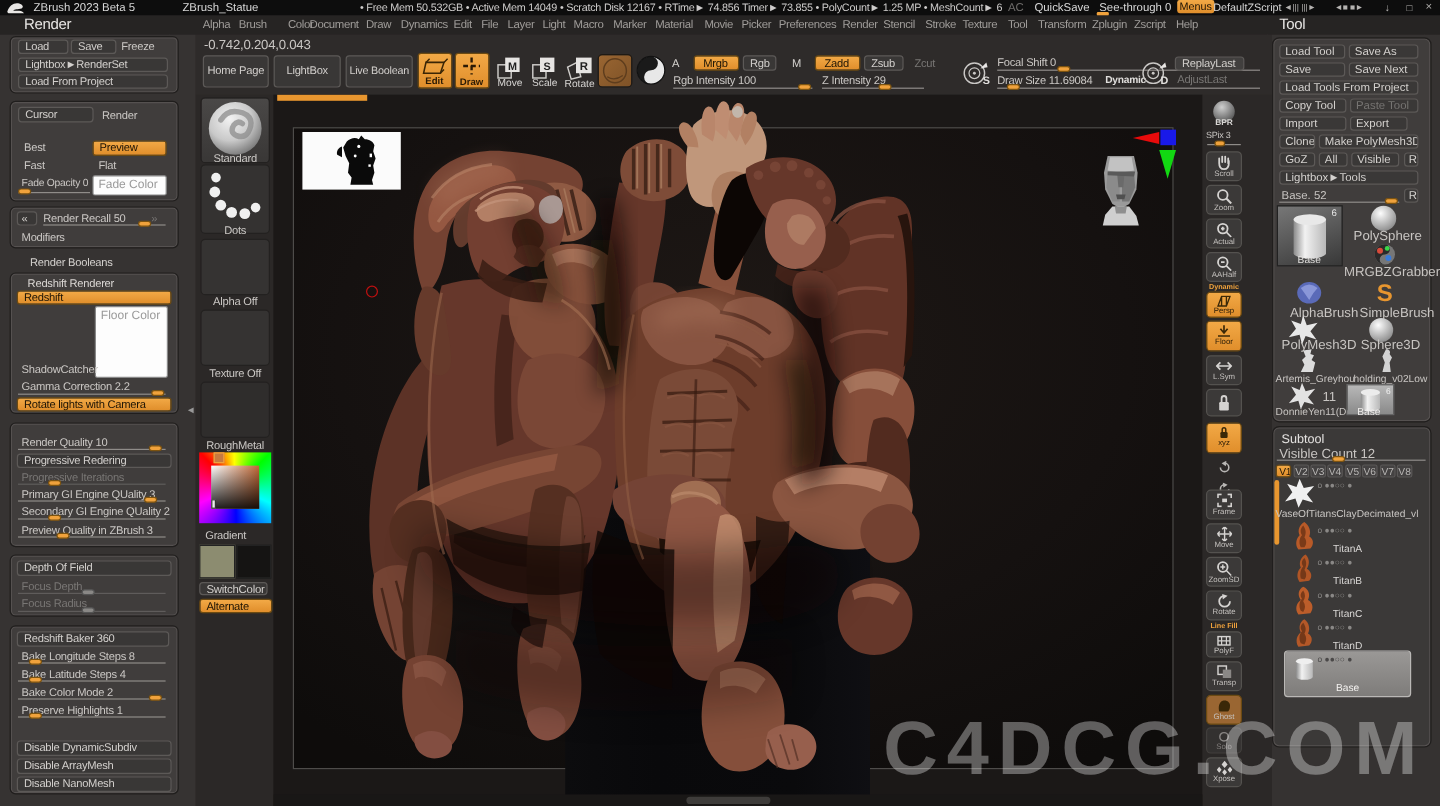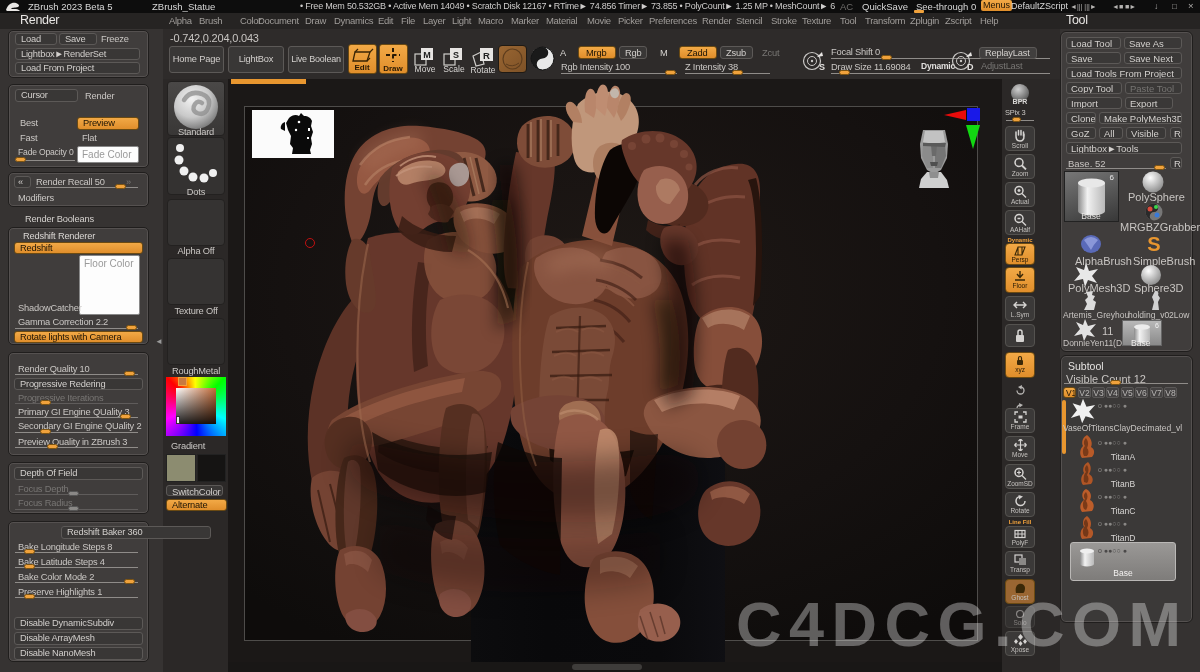--- a/index.html
+++ b/index.html
@@ -156,21 +156,21 @@
 <div class="panel" style="left:8px;top:462px;width:141px;height:52px;"></div>
 <div class="btn" style="left:14px;top:467px;width:129px;height:13px;">Depth Of Field</div>
 <div class="dlbl" style="left:18px;top:484px;">Focus Depth</div>
 <div class="track" style="left:15px;top:494px;width:123px;opacity:.4;"></div>
 <div class="ghdl" style="left:68px;top:491px;"></div>
 <div class="dlbl" style="left:18px;top:498px;">Focus Radius</div>
 <div class="track" style="left:15px;top:509px;width:123px;opacity:.4;"></div>
 <div class="ghdl" style="left:68px;top:506px;"></div>
 
 <div class="panel" style="left:8px;top:521px;width:141px;height:141px;"></div>
-<div class="btn" style="left:14px;top:526px;width:150px;height:13px;margin-left:47px;">Redshift Baker 360</div>
+<div class="btn" style="left:14px;top:526px;width:127px;height:13px;">Redshift Baker 360</div>
 <div class="lbl" style="left:18px;top:542px;">Bake Longitude Steps 8</div>
 <div class="track" style="left:15px;top:552px;width:123px;"></div>
 <div class="hdl" style="left:24px;top:549px;"></div>
 <div class="lbl" style="left:18px;top:557px;">Bake Latitude Steps 4</div>
 <div class="track" style="left:15px;top:567px;width:123px;"></div>
 <div class="hdl" style="left:24px;top:564px;"></div>
 <div class="lbl" style="left:18px;top:572px;">Bake Color Mode 2</div>
 <div class="track" style="left:15px;top:582px;width:123px;"></div>
 <div class="hdl" style="left:124px;top:579px;"></div>
 <div class="lbl" style="left:18px;top:587px;">Preserve Highlights 1</div>
@@ -232,21 +232,21 @@
 <div class="lbl" style="left:560px;top:48px;color:#d5d2cf;">A</div>
 <div class="obtn" style="left:578px;top:46px;width:38px;height:13px;line-height:12px;text-align:left;padding-left:7px;">Mrgb</div>
 <div class="btn" style="left:619px;top:46px;width:28px;height:13px;line-height:12px;">Rgb</div>
 <div class="lbl" style="left:660px;top:48px;color:#d5d2cf;">M</div>
 <div class="obtn" style="left:679px;top:46px;width:38px;height:13px;line-height:12px;padding-left:7px;">Zadd</div>
 <div class="btn" style="left:720px;top:46px;width:33px;height:13px;line-height:12px;">Zsub</div>
 <div class="dlbl" style="left:762px;top:48px;">Zcut</div>
 <div class="lbl" style="left:561px;top:62px;">Rgb Intensity 100</div>
 <div class="track" style="left:561px;top:73px;width:116px;"></div>
 <div class="hdl" style="left:665px;top:70px;"></div>
-<div class="lbl" style="left:685px;top:62px;">Z Intensity 38</div>
+<div class="lbl" style="left:685px;top:62px;">Z Intensity 29</div>
 <div class="track" style="left:685px;top:73px;width:85px;"></div>
 <div class="hdl" style="left:732px;top:70px;"></div>
 
 <svg class="abs" style="left:802px;top:50px;" width="23" height="22" viewBox="0 0 23 22">
       <circle cx="10" cy="11" r="8.5" fill="none" stroke="#cac8c6" stroke-width="1.2"></circle>
       <circle cx="10" cy="11" r="4.5" fill="none" stroke="#cac8c6" stroke-width="1"></circle>
       <circle cx="10" cy="11" r="1.2" fill="#cac8c6"></circle>
       <path d="M15 7 L20 2 L21 6 Z" fill="#e8e6e4"></path>
       <text x="17" y="20" font-size="9" font-weight="bold" fill="#e2e0de">S</text>
     </svg>

